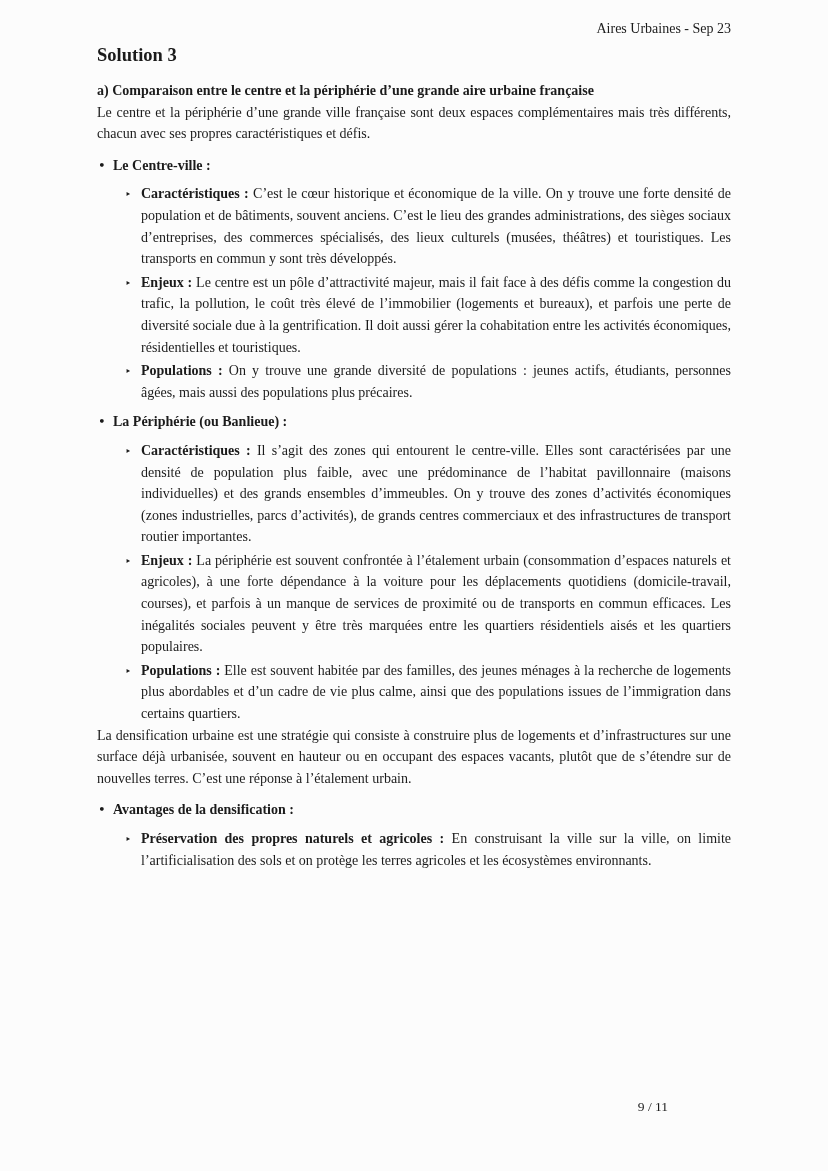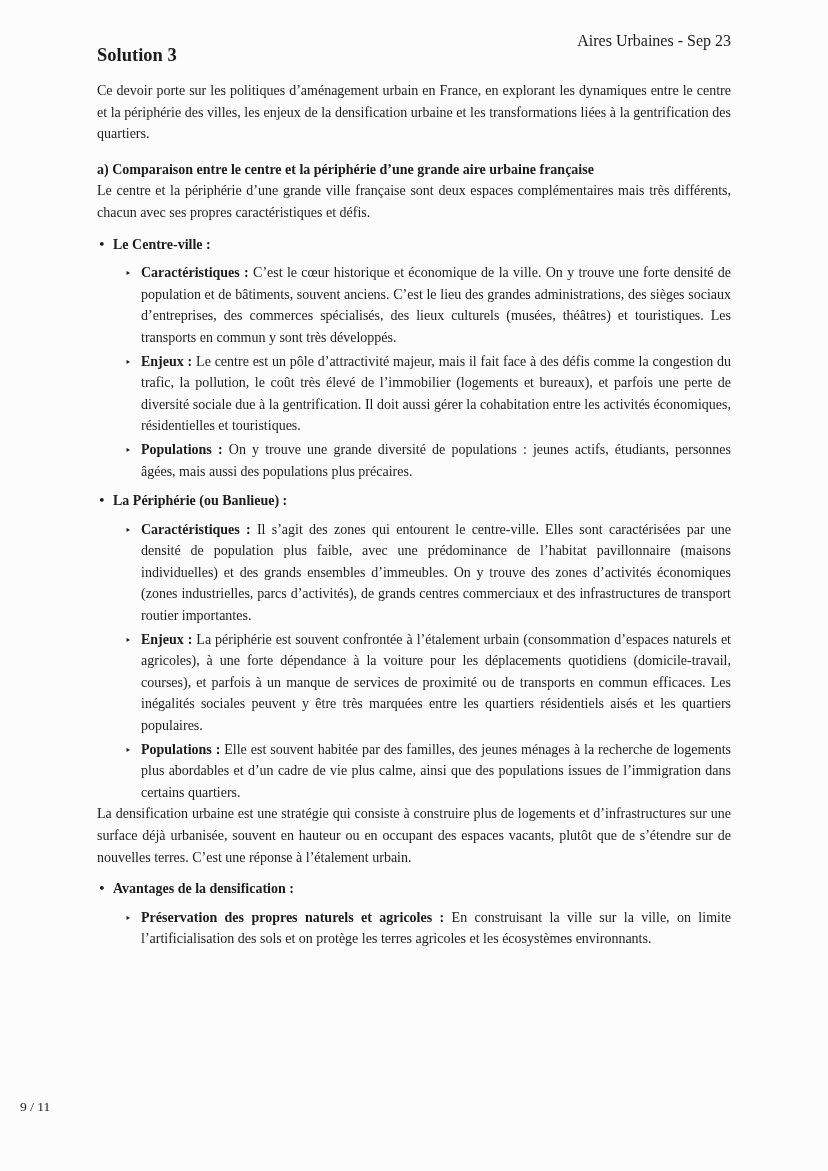--- a/index.html
+++ b/index.html
@@ -18,23 +18,23 @@
     overflow: hidden;
   }
   .page {
     position: absolute;
     inset: 0;
     padding: 0 97px;
     box-sizing: border-box;
   }
   .header {
     position: absolute;
-    top: 33px;
+    top: 21px;
     right: 97px;
-    font-size: 16px;
+    font-size: 14px;
     line-height: 15px;
   }
   .doc-title {
     margin: 0;
     padding-top: 44px;
     font-size: 18.5px;
     line-height: 22px;
     font-weight: bold;
   }
   p.para {
@@ -83,35 +83,33 @@
     top: 1px;
     font-family: "DejaVu Sans", "DejaVu Serif", sans-serif;
     font-size: 10.5px;
   }
   .label { font-weight: bold; }
   .footer {
     position: absolute;
     top: 1096px;
     left: 0;
     width: 668px;
-    text-align: left;
+    text-align: right;
     font-size: 13.5px;
-    margin-left: 20px;
   }
 </style>
 </head>
 <body>
 
 <div class="page">
 
   <div class="header">Aires Urbaines - Sep 23</div>
 
   <h1 class="doc-title">Solution 3</h1>
 
-  <p class="para">Ce devoir porte sur les politiques d’aménagement urbain en France, en explorant les dynamiques entre le centre et la périphérie des villes, les enjeux de la densification urbaine et les transformations liées à la gentrification des quartiers.</p>
 
   <p class="para sec-heading">a) Comparaison entre le centre et la périphérie d’une grande aire urbaine française</p>
   <p class="sec-lead">Le centre et la périphérie d’une grande ville française sont deux espaces complémentaires mais très différents, chacun avec ses propres caractéristiques et défis.</p>
 
   <div class="list">
 
     <div class="li1">
       <span class="b1">•</span><span>Le Centre-ville :</span>
     </div>
     <div class="sublist">

